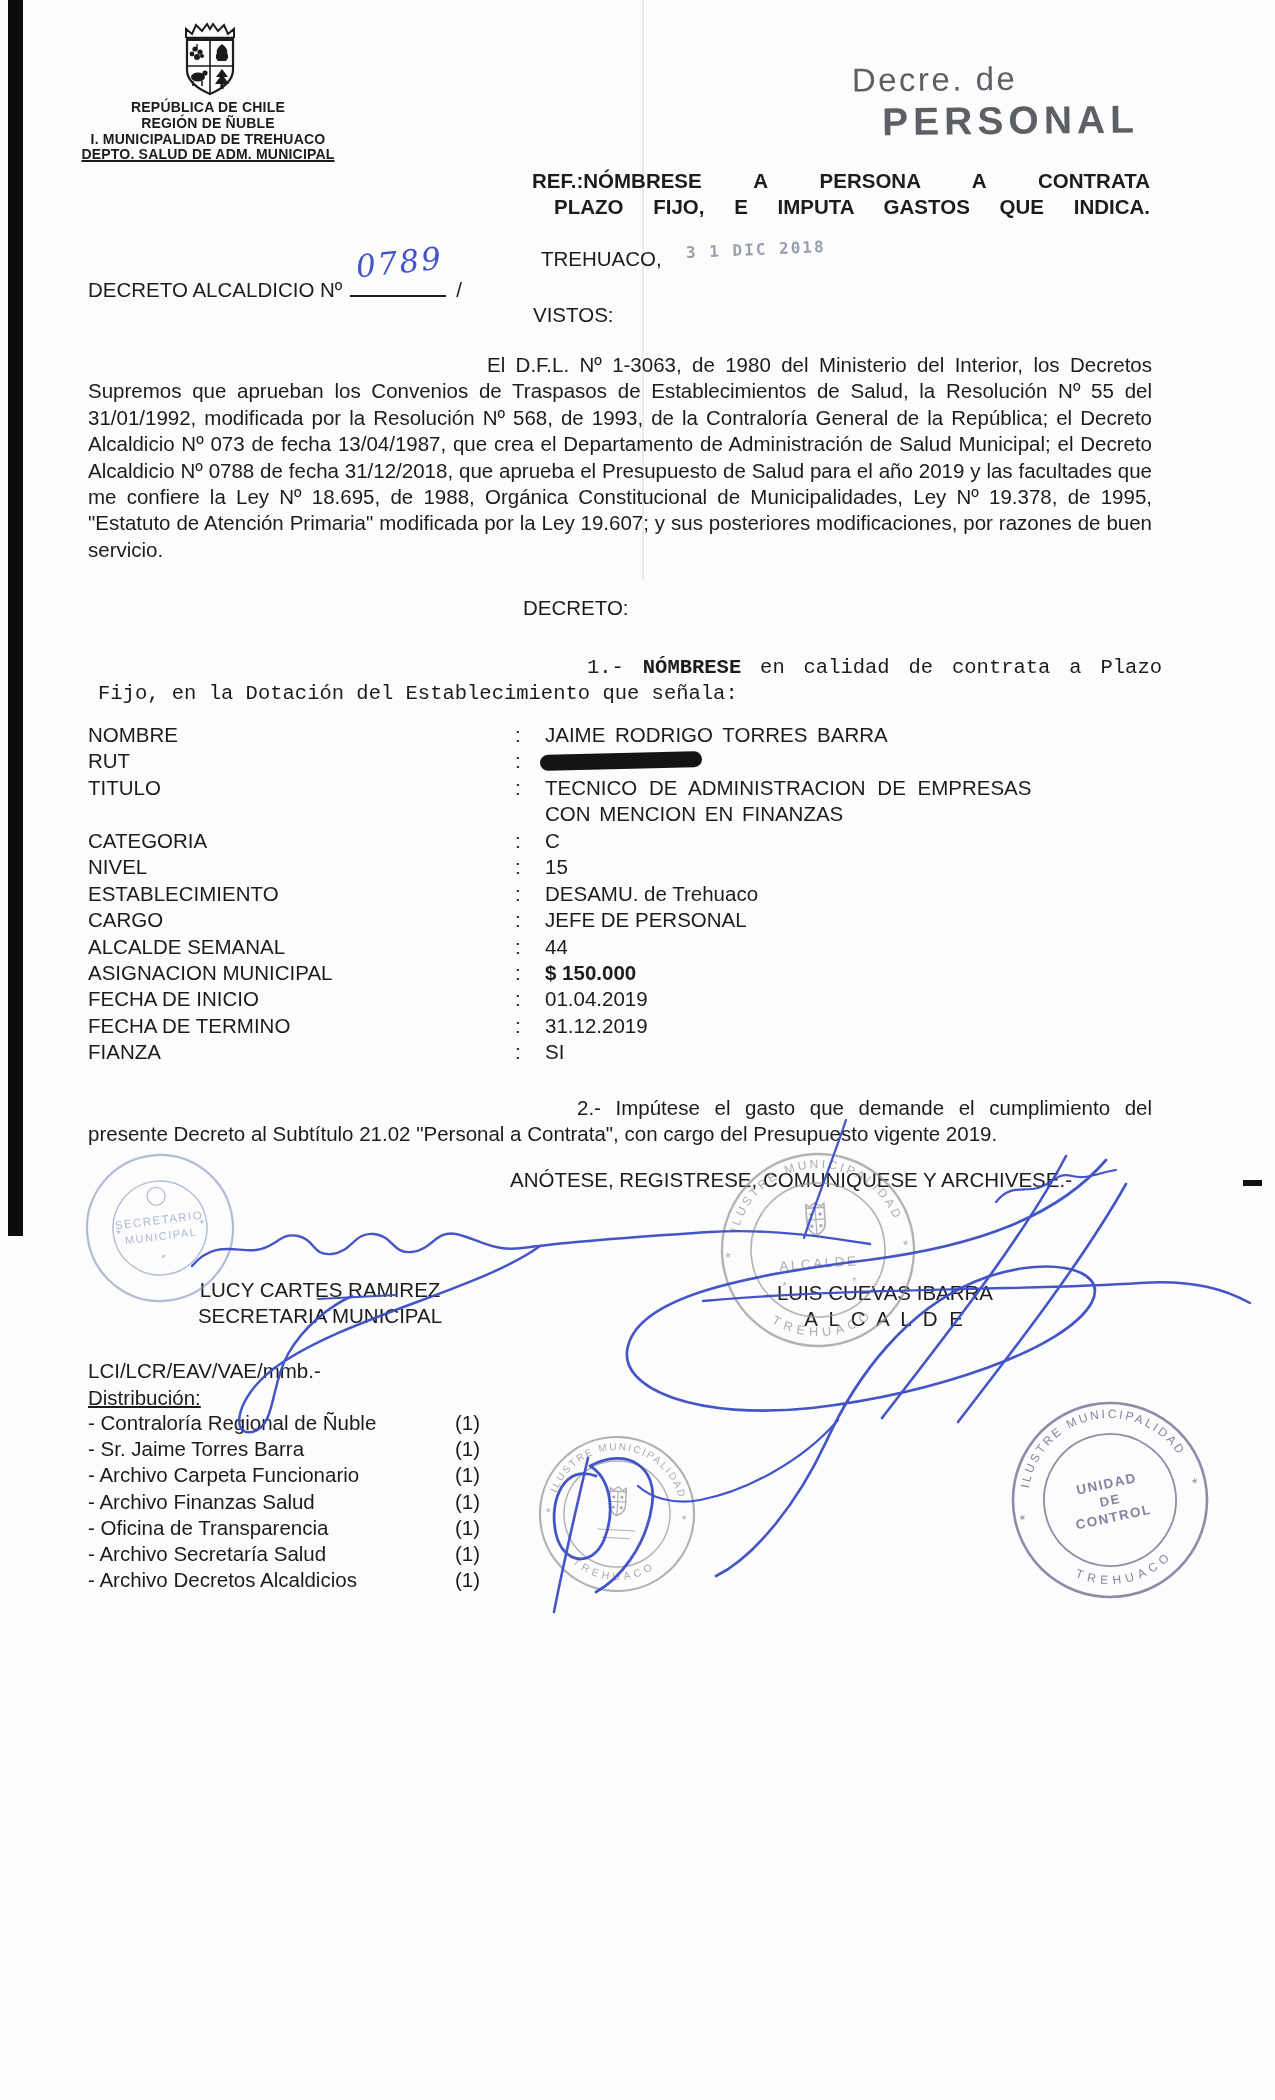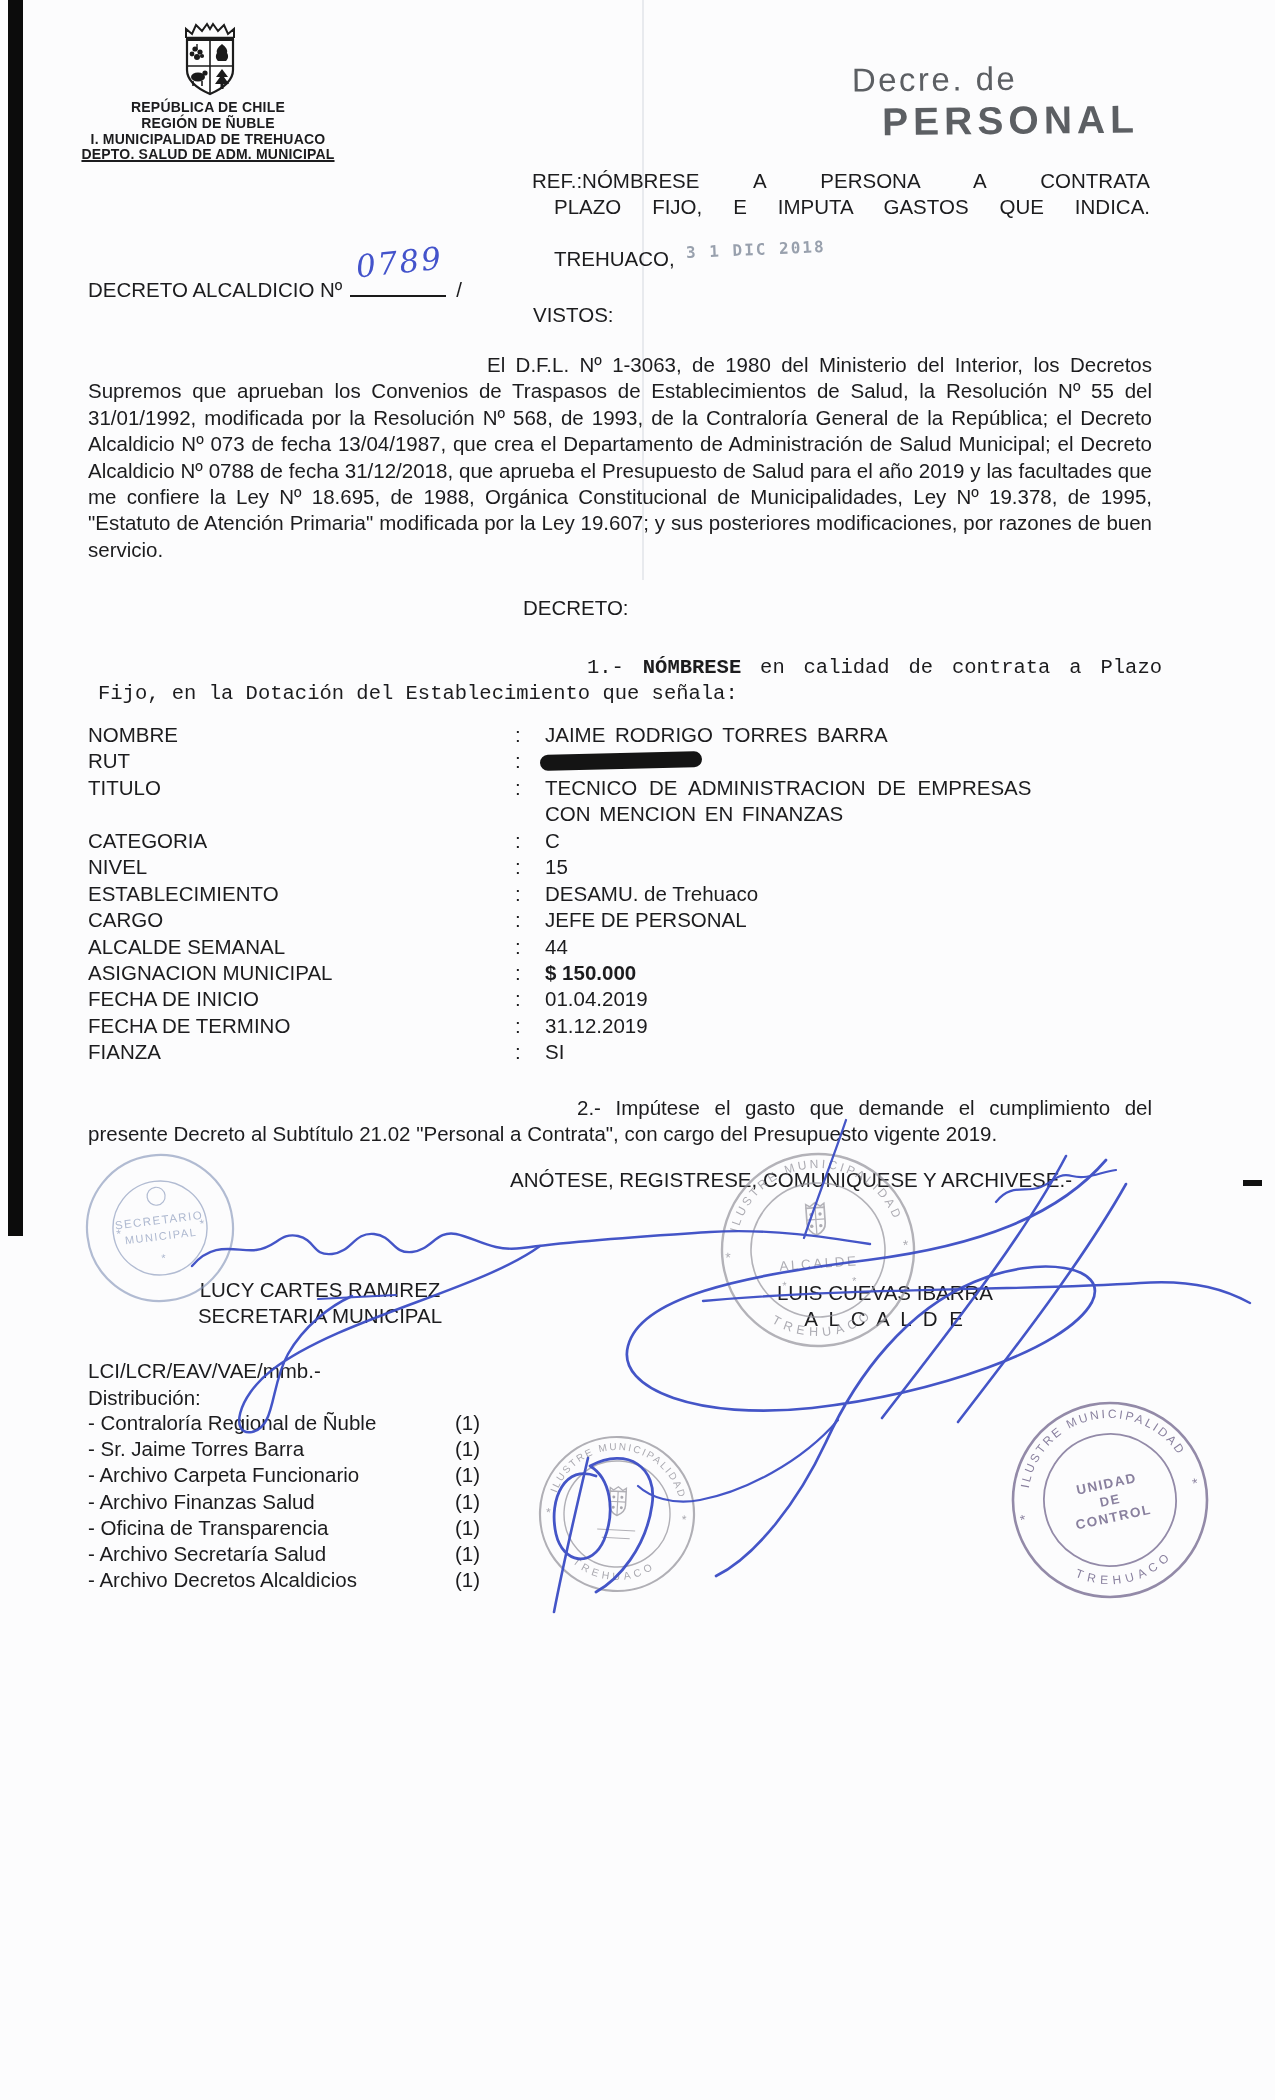--- a/index.html
+++ b/index.html
@@ -17,24 +17,24 @@
   
   .emblem{left:178px;top:22px;width:64px;height:78px;}
   .hdr{left:53px;top:100px;width:310px;text-align:center;font-size:14px;
        font-weight:700;line-height:15.8px;letter-spacing:.2px;}
   .hdr .u{text-decoration:underline;text-decoration-thickness:2px;}
   
   .dstamp{left:852px;top:60px;color:#45484d;opacity:.87;transform:rotate(-.6deg);white-space:nowrap;}
   .dstamp .l1{font-size:33px;letter-spacing:2.5px;font-weight:500;}
   .dstamp .l2{font-size:39px;font-weight:700;letter-spacing:5px;margin-left:30px;margin-top:1px;}
   
-  .ref{left:532px;top:168px;width:618px;font-weight:400;}
+  .ref{left:532px;top:168px;width:618px;font-weight:700;}
   .ref .jl{text-align:justify;text-align-last:justify;}
   .ref .l2{padding-left:22px;}
-  .city{left:554px;top:246px;white-space:nowrap;}
+  .city{left:541px;top:246px;white-space:nowrap;}
   .datestamp{left:686px;top:240px;font-family:"DejaVu Sans Mono",monospace;
        font-size:16px;font-weight:600;letter-spacing:2px;color:#98a0ad;transform:rotate(-2.5deg);white-space:nowrap;}
   
   .decline{left:88px;top:275px;white-space:nowrap;}
   .numline{display:inline-block;width:96px;border-bottom:2.5px solid #1a1a1a;margin-left:8px;position:relative;height:20px;vertical-align:baseline;}
   .hand{position:absolute;left:6px;top:-26px;font-family:"DejaVu Serif",serif;
         font-style:italic;font-size:31px;color:#4353cb;transform:rotate(-6deg);letter-spacing:2px;}
   .slash{margin-left:10px;}
   .heading{white-space:nowrap;text-align:center;}
   .para{left:88px;width:1064px;text-align:justify;}
@@ -47,21 +47,21 @@
   .cln{position:absolute;left:427px;}
   .val{position:absolute;left:457px;white-space:nowrap;}
   .ws1{word-spacing:4px;} .ws2{word-spacing:6px;} .ws3{word-spacing:3px;}
   .b{font-weight:700;}
   .redact{position:absolute;left:452px;top:5px;width:162px;height:16px;background:#141414;border-radius:8px;transform:rotate(-1.4deg);}
   
   .signL{left:170px;top:1277px;width:300px;text-align:center;}
   .signR{left:735px;top:1280px;width:300px;text-align:center;}
   .signR .alc{letter-spacing:3px;}
   .lci{left:88px;top:1358px;}
-  .dist-h{left:88px;top:1385px;text-decoration-thickness:2px;}
+  .dist-h{left:88px;top:1385px;text-decoration:underline;text-decoration-thickness:2px;}
   .dist{left:88px;top:1410px;width:500px;}
   .drow{position:relative;height:26.2px;white-space:nowrap;}
   .dcount{position:absolute;left:367px;}
   .overlay{left:0;top:0;width:1275px;height:2100px;pointer-events:none;}
 </style>
 </head>
 <body>
 
 <div class="page">
 

